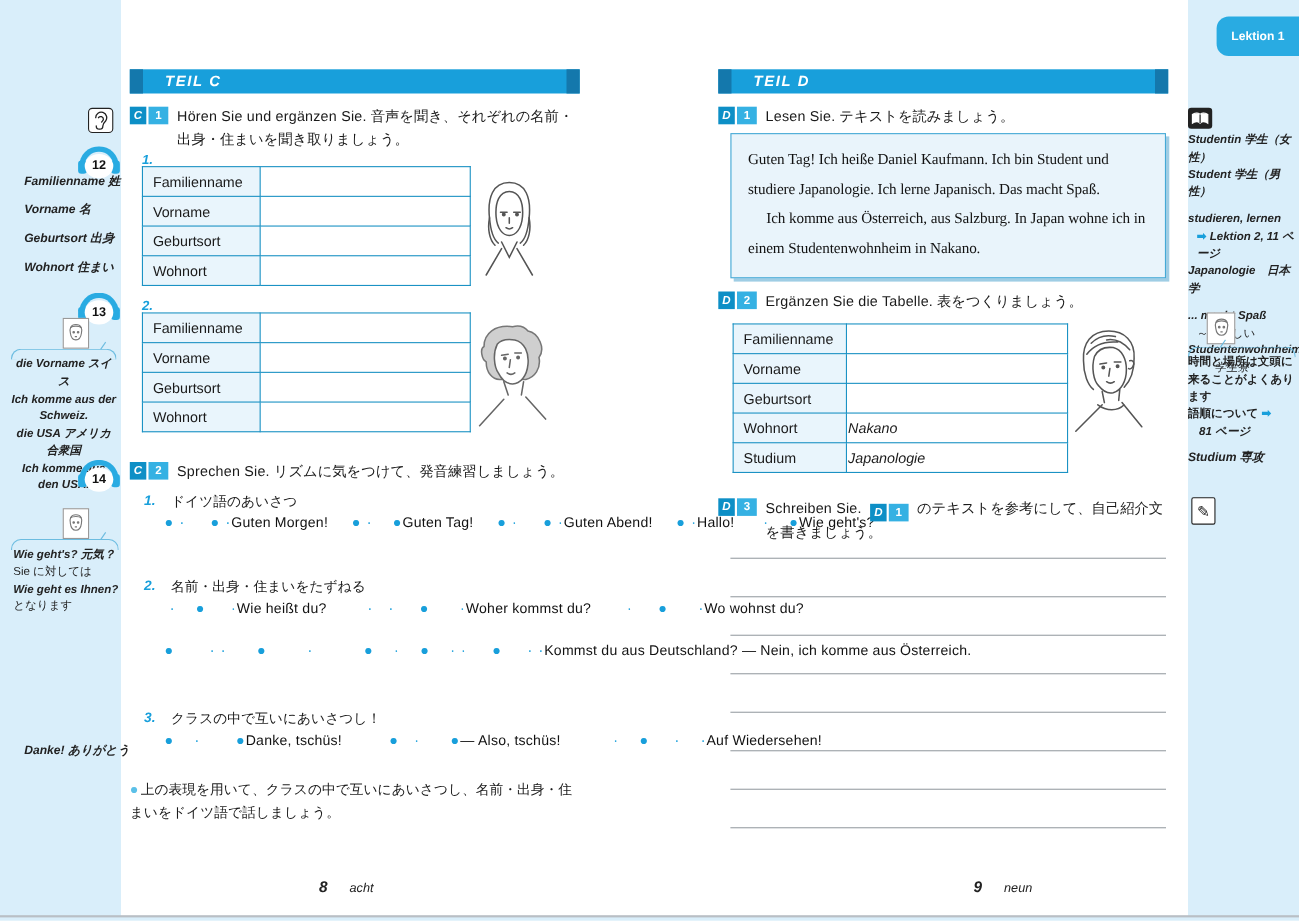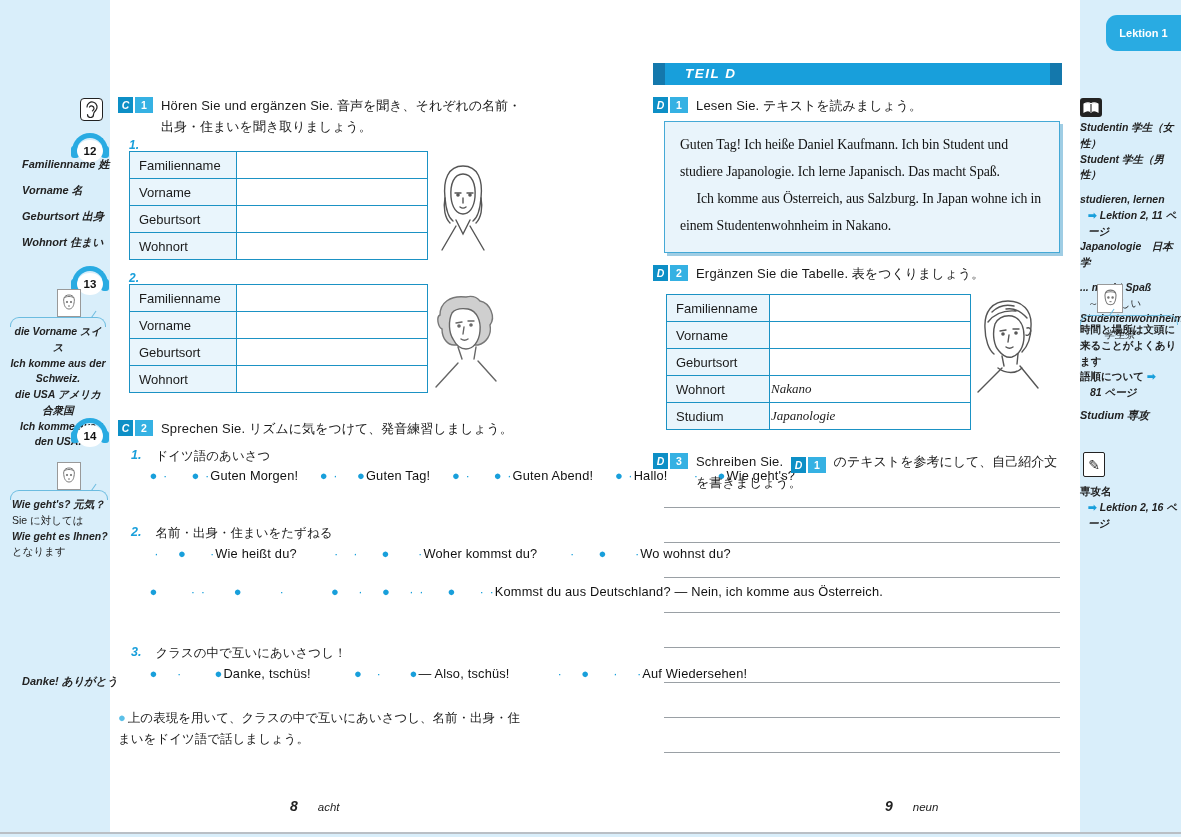--- a/index.html
+++ b/index.html
@@ -21,21 +21,21 @@
   .exbadge .bn{width:18px;height:16px;background:#35b1e3;color:#fff;font-size:10.5px;font-weight:bold;display:flex;align-items:center;justify-content:center;margin-left:2px;}
   .exrow{position:absolute;display:flex;gap:8px;align-items:flex-start;}
   .exrow .txt{font-size:13px;line-height:1.6;color:#1a1a1a;margin-top:-1px;}
   .exrow .de{letter-spacing:0.2px;}
 
   
   table.fill{border-collapse:collapse;position:absolute;background:#fff;}
   table.fill td{border:1.6px solid #1b92c4;height:24px;font-size:13px;color:#1a1a1a;}
   table.fill td.lab{background:#e9f5fc;padding:0 6px 0 9px;}
   table.fill td.val{background:#fff;}
-  .hand{font-family:Liberation Serif, serif;font-style:italic;font-size:13.5px;color:#222;}
+  .hand{font-family:Liberation Sans, sans-serif;font-style:italic;font-size:13.5px;color:#222;}
 
   .numlab{position:absolute;color:#189fdb;font-weight:bold;font-size:12px;font-style:italic;}
   .extitle{position:absolute;display:flex;gap:14px;}
   .extitle .n{color:#189fdb;font-weight:bold;font-size:12.5px;font-style:italic;}
   .extitle .t{font-size:12.5px;color:#1a1a1a;}
 
   .phrase-row{position:absolute;display:flex;}
   .phrase{display:inline-block;}
   .dots{white-space:pre;color:#189fdb;font-size:13px;line-height:13px;height:14px;letter-spacing:1px;}
   .ptext{font-size:12.8px;color:#111;letter-spacing:0.2px;}
@@ -77,20 +77,25 @@
   svg{display:block;}
 </style>
 </head>
 <body>
 
 <div class="canvas">
   <div class="spread"></div>
   <div class="side-right"></div>
   <div class="bottom-edge"></div>
 
+  <div class="teil-bar" style="left:118px;top:63px;width:409px;">
+    <span class="cap l"></span>
+    <span class="cap r"></span>
+    <span class="t">TEIL C</span>
+  </div>
 
   <div class="exrow" style="left:118px;top:97px;width:414px;">
     <span class="exbadge">
       <span class="bl">C</span>
       <span class="bn">1</span>
     </span>
     <span class="txt">
       <span class="de">Hören Sie und ergänzen Sie.</span>
       <span>音声を聞き、それぞれの名前・出身・住まいを聞き取りましょう。</span>
     </span>
@@ -432,17 +437,13 @@
     <div><span>語順について</span><span class="arrow"> ➡</span></div>
     <div class="de" style="padding-left:10px;font-weight:bold;">81 ページ</div>
   </div>
 
   <div class="svocab" style="left:1080px;top:408px;">Studium 専攻</div>
 
   <div class="iconbox" style="left:1083px;top:452px;width:20px;height:23px;border-radius:2px;">
     <span style="font-size:14px;color:#222;">✎</span>
   </div>
 
-  <div class="sideblock" style="left:1080px;top:484px;width:98px;">
-    <div style="font-weight:bold;">専攻名</div>
-    <div style="padding-left:8px;"><span class="arrow">➡ </span><span class="de">Lektion 2, 16 ページ</span></div>
-  </div>
 </div>
 
 </body></html>

